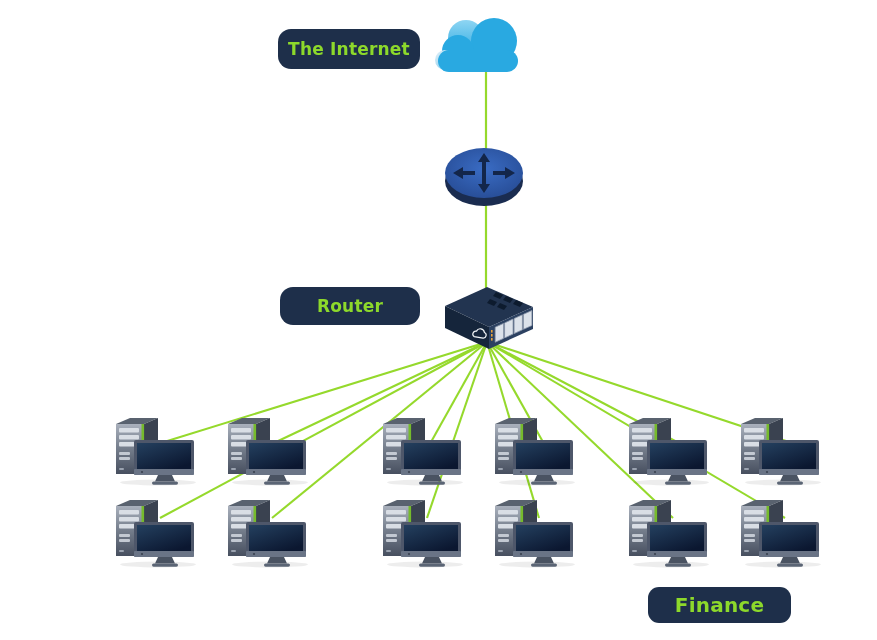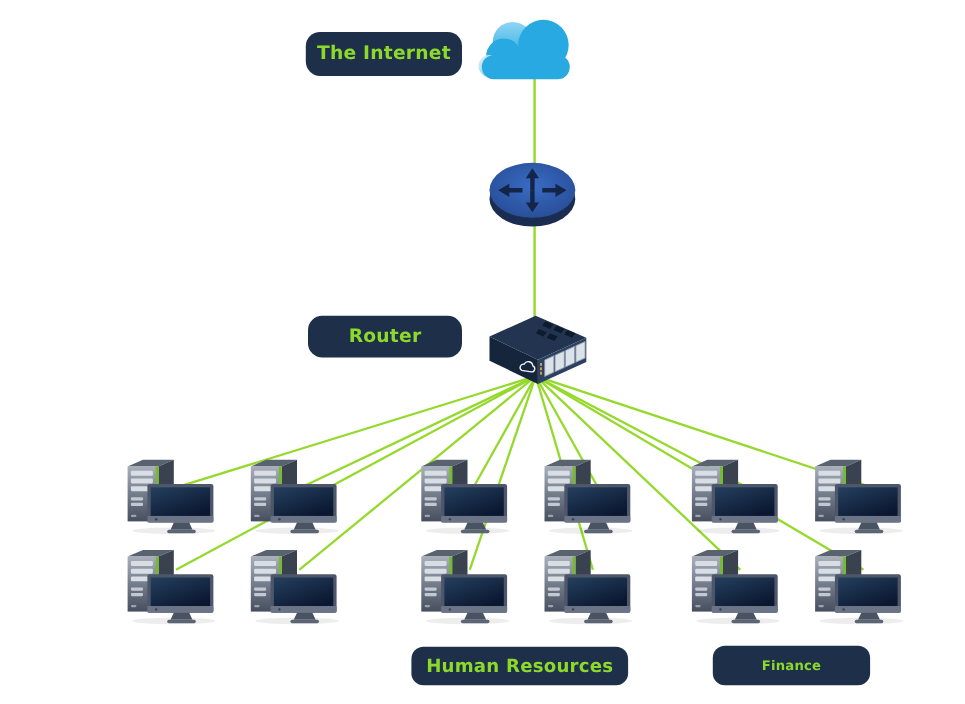--- a/index.html
+++ b/index.html
@@ -11,21 +11,21 @@
   .badge{
     position:absolute;display:flex;align-items:center;justify-content:center;
     background:#1E2F4A;color:#8DD92B;font-weight:bold;font-size:17px;
     border-radius:11px;letter-spacing:.2px;white-space:nowrap;
   }
   .badge-internet{left:278px;top:29px;width:142px;height:40px;border-radius:13px;}
   .badge-router{left:282px;top:157px;width:138px;height:41px;border-radius:13px;}
   .badge-switch{left:280px;top:287px;width:140px;height:38px;border-radius:13px;}
   .badge-accounting{left:135px;top:588px;width:144px;height:35px;font-size:16.5px;}
   .badge-hr{left:374px;top:588px;width:197px;height:35px;font-size:16.5px;}
-  .badge-finance{left:648px;top:587px;width:143px;height:36px;font-size:12px;}
+  .badge-finance{left:648px;top:587px;width:143px;height:36px;font-size:20px;}
 </style>
 </head>
 <body>
 
 <div class="canvas">
 
   <svg class="artwork" width="877" height="640" viewBox="0 0 877 640" xmlns="http://www.w3.org/2000/svg">
     <defs>
       <linearGradient id="towerGrad" x1="0" y1="0" x2="0" y2="1">
         <stop offset="0" stop-color="#A9B0BC"></stop>
@@ -149,20 +149,17 @@
     <use href="#pc" x="625" y="494" width="84" height="74"></use>
     <use href="#pc" x="737" y="494" width="84" height="74"></use>
   </svg>
 
   <div class="badge badge-internet">
     <span>The Internet</span>
   </div>
   <div class="badge badge-switch">
     <span>Router</span>
   </div>
-  <div class="badge badge-hr">
-    <span>Human Resources</span>
-  </div>
   <div class="badge badge-finance">
     <span>Finance</span>
   </div>
 
 </div>
 
 </body></html>

